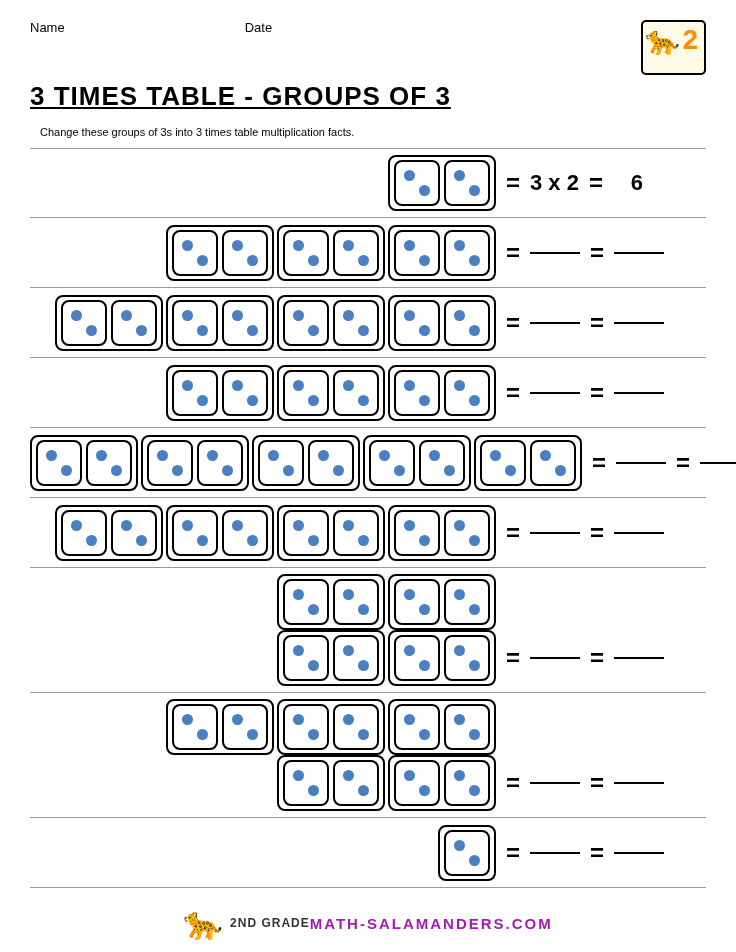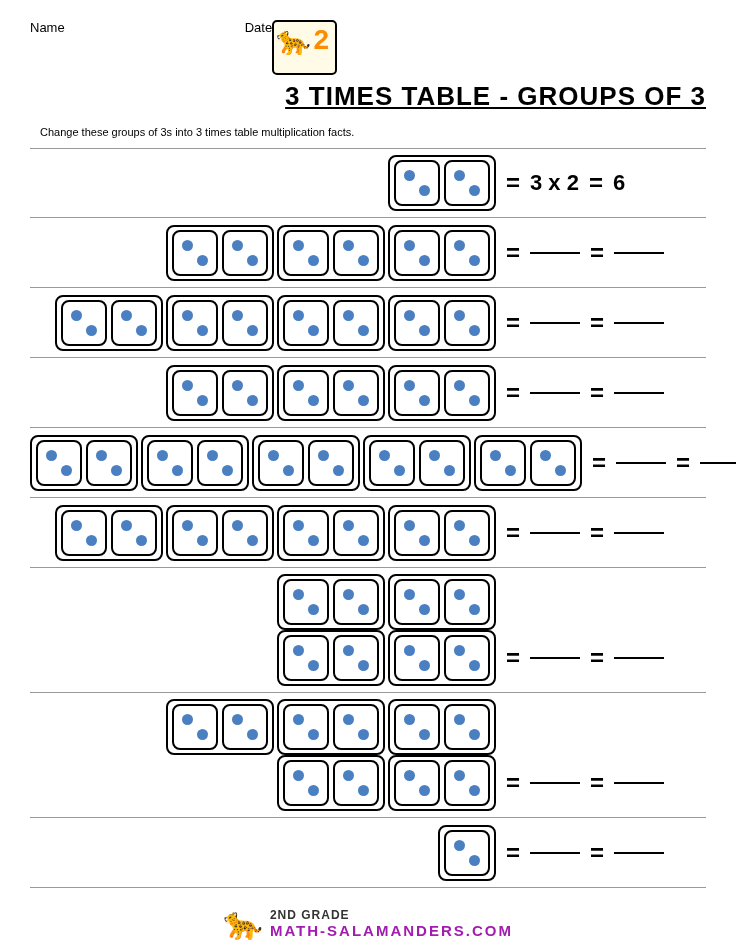--- a/index.html
+++ b/index.html
@@ -6,20 +6,21 @@
     body {
       background: #fff;
       font-family: Arial, sans-serif;
       width: 736px;
       min-height: 952px;
       padding: 20px 30px;
       color: #000;
     }
     .header-row {
       display: flex;
+      justify-content: space-between;
       align-items: flex-start;
       margin-bottom: 5px;
     }
     .name-date {
       display: flex;
       gap: 180px;
       font-size: 13px;
     }
     .logo-box {
       width: 65px;
@@ -43,21 +44,21 @@
       right: 6px;
       top: 2px;
     }
     .logo-animal {
       font-size: 28px;
       position: absolute;
       left: 2px;
       top: 2px;
     }
     .page-title {
-      text-align: right;
+      text-align: left;
       font-size: 26px;
       font-weight: bold;
       text-decoration: underline;
       margin: 6px 0 14px 0;
       letter-spacing: 1px;
     }
     .subtitle {
       font-size: 11px;
       margin-bottom: 10px;
       margin-left: 10px;
@@ -117,40 +118,40 @@
       min-width: 50px;
       border-bottom: 2px solid #000;
       display: inline-block;
       text-align: center;
       font-size: 20px;
     }
     .answer-filled {
       font-size: 22px;
       font-weight: bold;
       min-width: 30px;
-      text-align: left;
+      text-align: right;
     }
     .footer {
       text-align: center;
       margin-top: 16px;
       font-size: 13px;
       font-weight: bold;
       letter-spacing: 1px;
       color: #333;
     }
     .footer-inner {
       display: flex;
       align-items: center;
       justify-content: center;
       gap: 6px;
     }
     .footer-logo {
       display: flex;
-      flex-direction: column;
-      align-items: flex-start;
+      flex-direction: row;
+      align-items: center;
     }
     .footer-text {
       font-size: 15px;
       font-weight: bold;
       color: #a21caf;
       letter-spacing: 2px;
     }
     .footer-grade {
       font-size: 12px;
       font-weight: bold;

